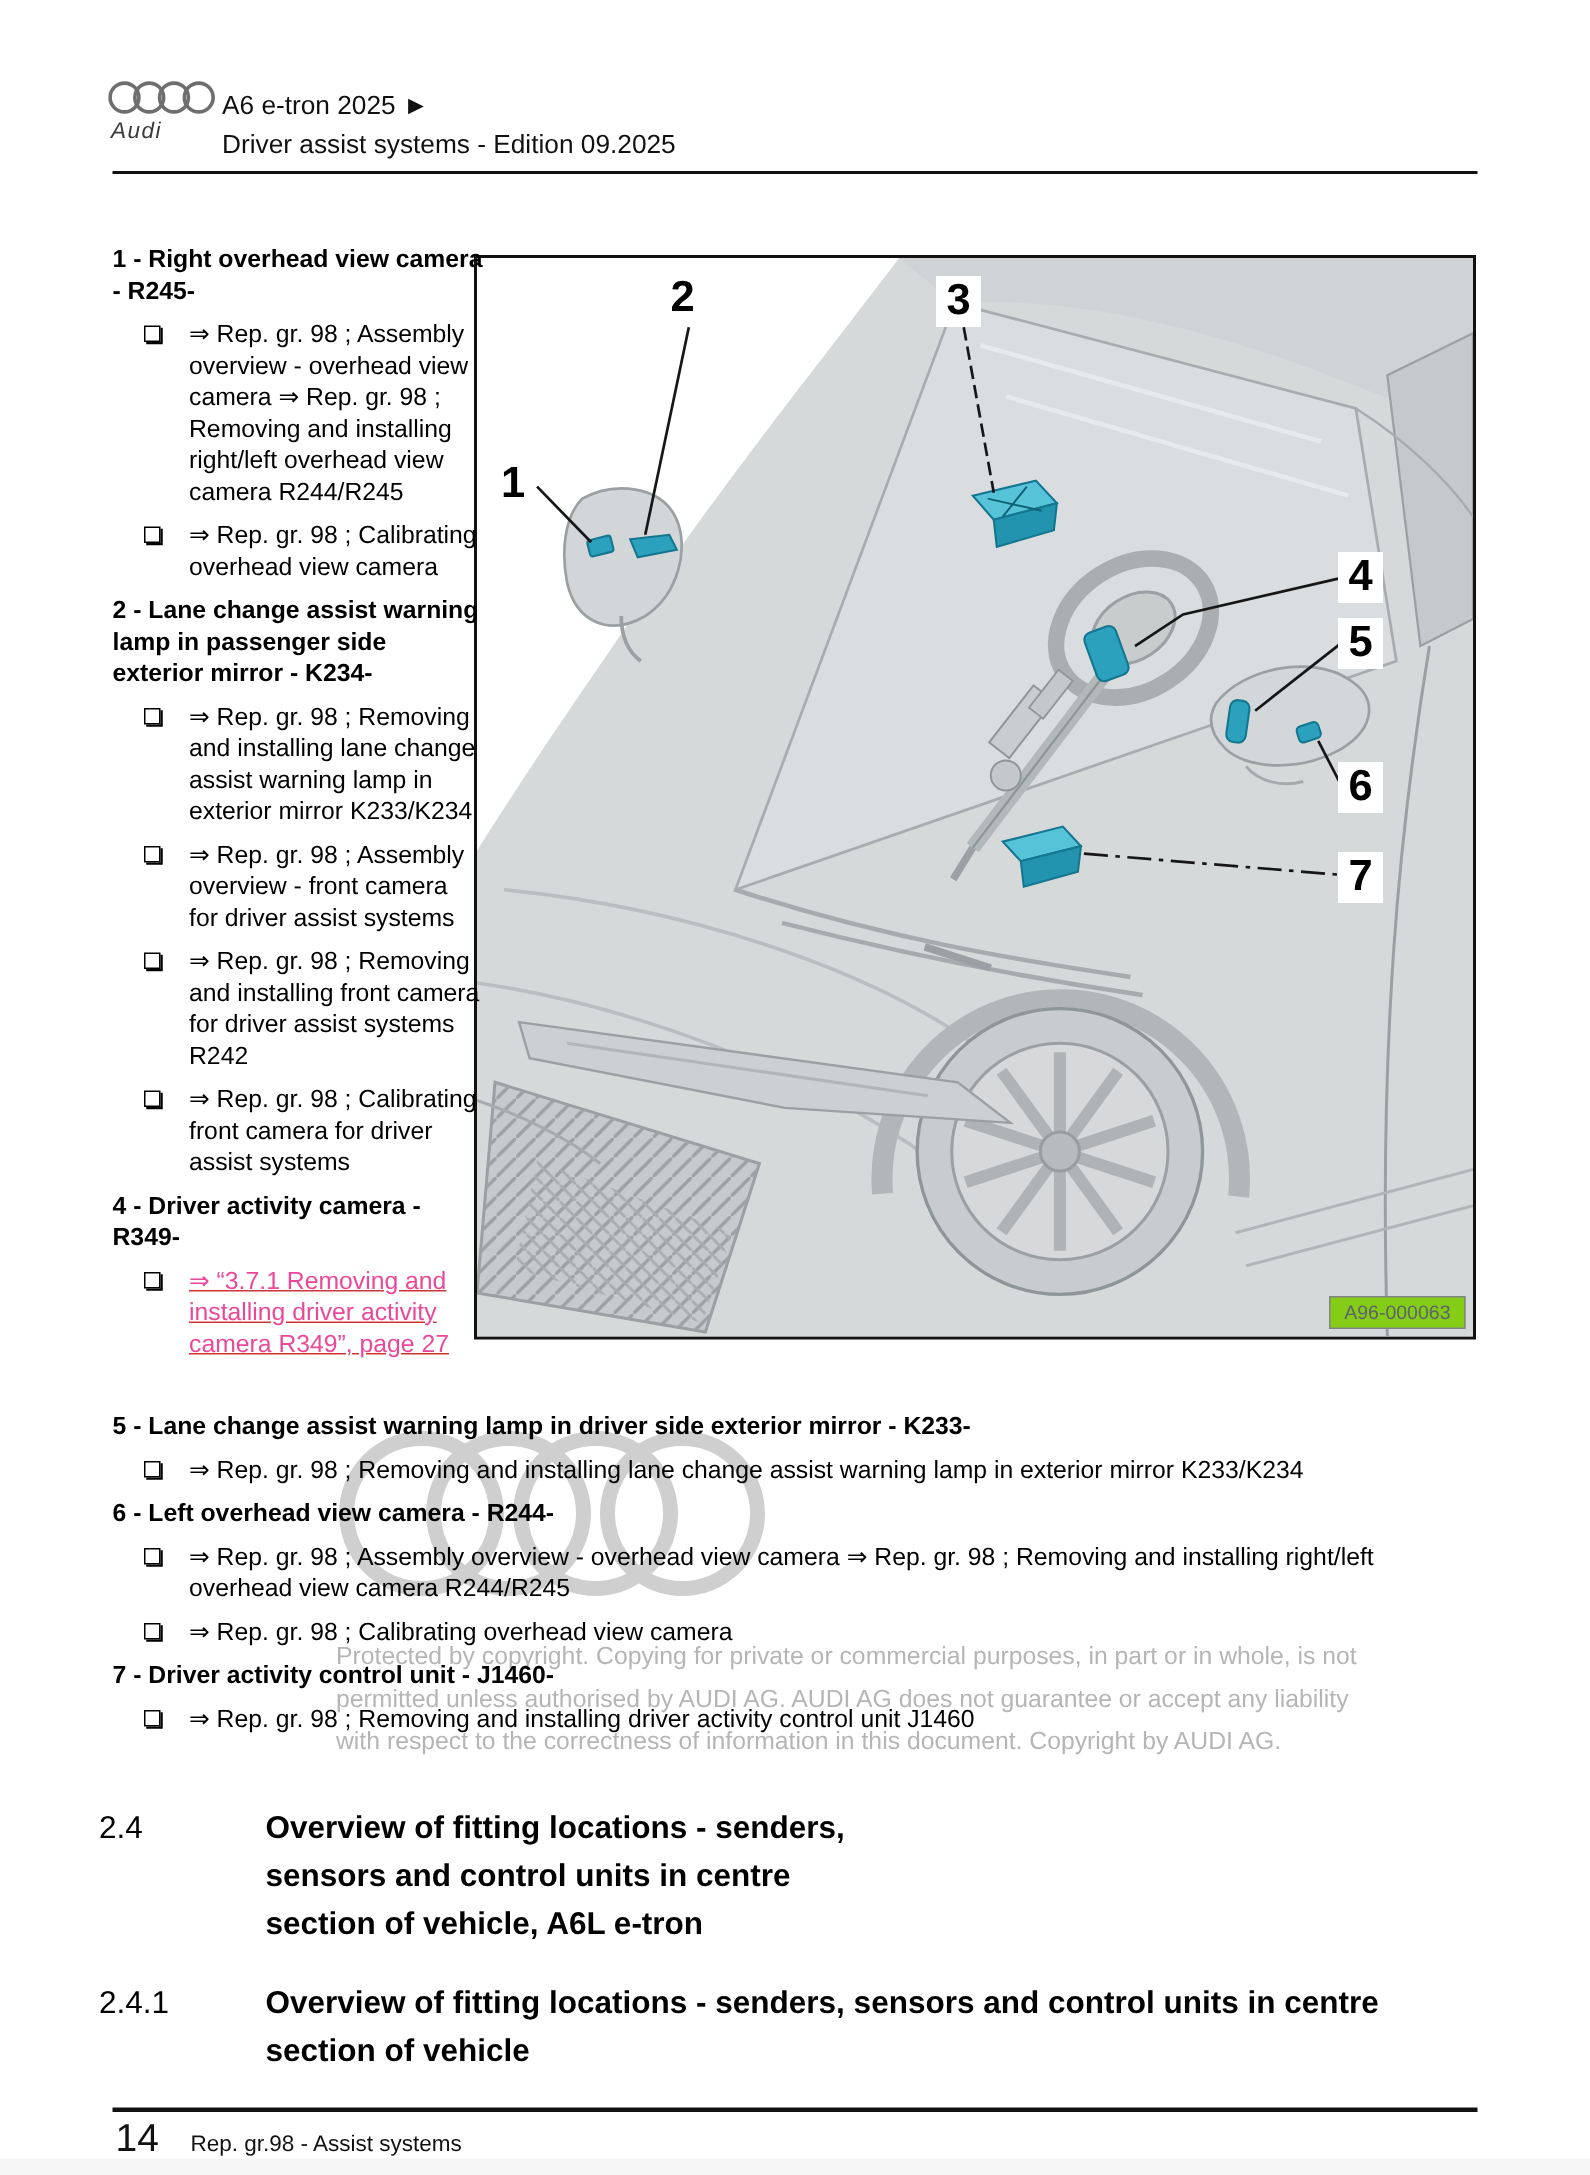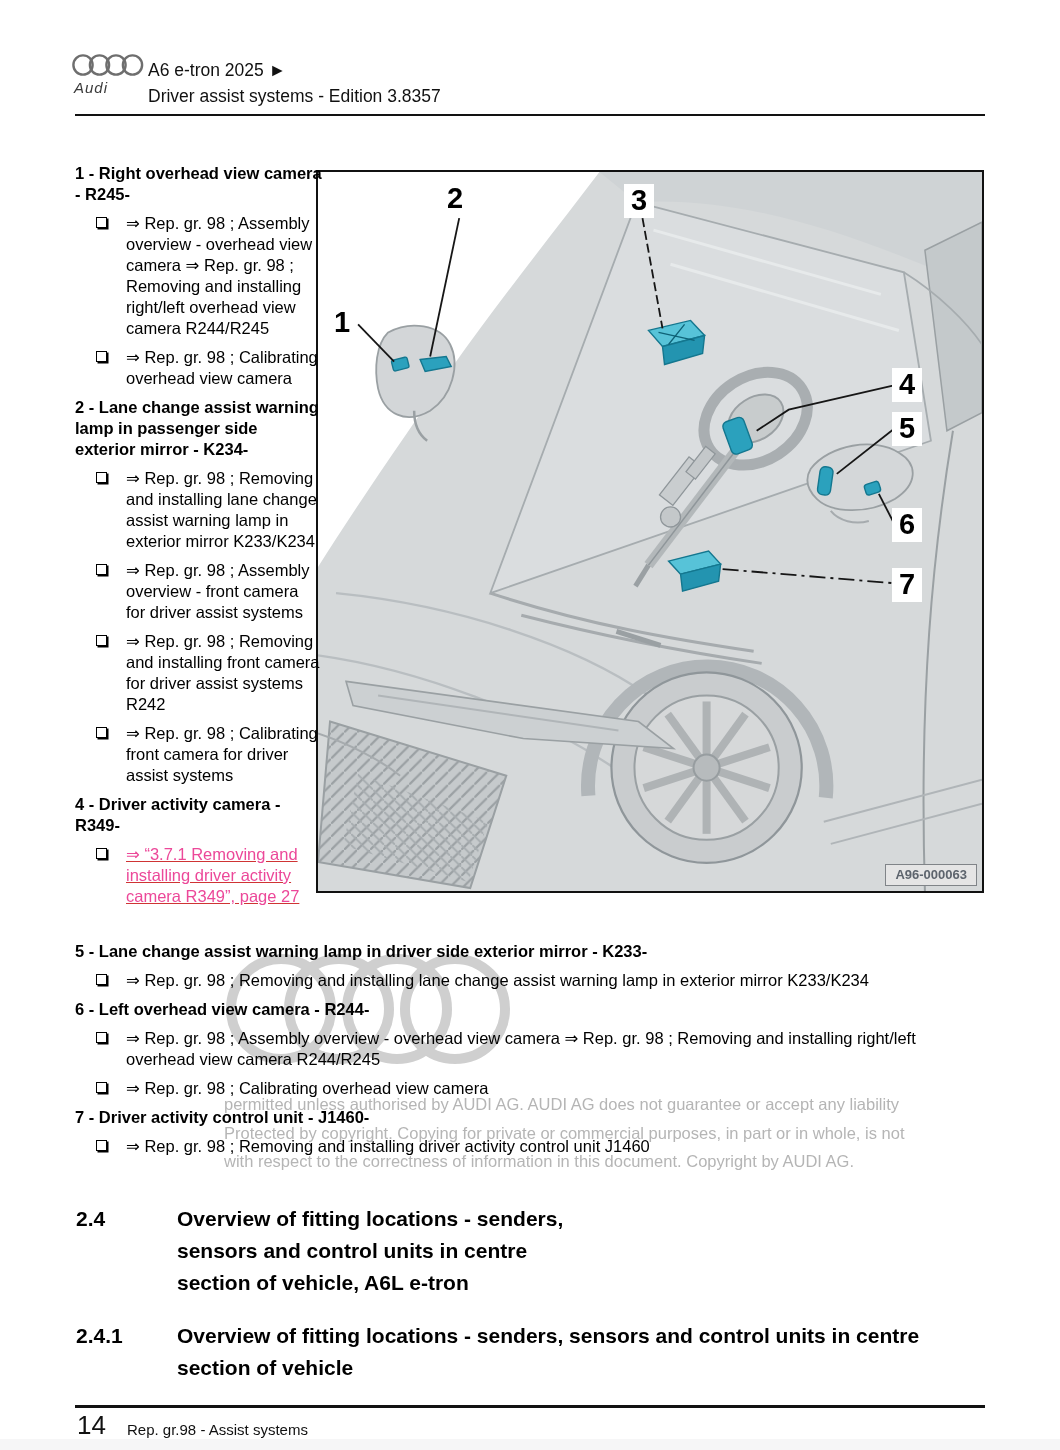--- a/index.html
+++ b/index.html
@@ -37,30 +37,30 @@
   .figure svg.car { position:absolute; inset:0; width:100%; height:100%; }
   .co { position:absolute; font-weight:bold; font-size:29px; line-height:1; color:#000; z-index:3; }
   .co.boxed { background:#fff; padding:2px 7px 3px; }
   .co1 { left:16px;  top:136px; }
   .co2 { left:129px; top:12px; }
   .co3 { left:306px; top:12px; }
   .co4 { left:574px; top:196px; }
   .co5 { left:574px; top:240px; }
   .co6 { left:574px; top:336px; }
   .co7 { left:574px; top:396px; }
-  .fig-label { position:absolute; right:5px; bottom:5px; border:1.6px solid #808488; background:#e5e5e5;
-               color:#5d646d; font-size:13px; line-height:1.35; padding:1px 9px; z-index:3;font-weight:bold; }
+  .fig-label { position:absolute; right:5px; bottom:5px; border:1.6px solid #808488; background:#84cc16;
+               color:#5d646d; font-size:13px; line-height:1.35; padding:1px 9px; z-index:3; }
 
   
   .wm-rings { position:absolute; left:226px; top:948px; z-index:0; }
   .wm-text { position:absolute; left:224px; top:1090px; width:730px; z-index:0;
              color:#b5b5b5; font-size:16.5px; line-height:28.5px; }
 
   
-  .sec-num  { position:absolute; left:76px;  font-size:21px; font-weight:bold; line-height:32px; }
+  .sec-num  { position:absolute; left:66px;  font-size:21px; font-weight:normal; line-height:32px; }
   .sec-title{ position:absolute; left:177px; font-size:21px; font-weight:bold; line-height:32px; }
   .sec1-num   { top:1203px; } .sec1-title { top:1203px; width:420px; }
   .sec2-num   { top:1320px; } .sec2-title { top:1320px; width:810px; }
 
   
   .ftr-rule { top:1405px; height:2.6px; }
   .ftr-page { position:absolute; left:77px; top:1410px; font-size:26px; color:#111; }
   .ftr-text { position:absolute; left:127px; top:1421px; font-size:15px; color:#111; }
 </style>
 </head>
@@ -74,21 +74,21 @@
         <circle cx="11" cy="13" r="9.6"></circle>
           <circle cx="27.5" cy="13" r="9.6"></circle>
         <circle cx="44" cy="13" r="9.6"></circle>
           <circle cx="60.5" cy="13" r="9.6"></circle>
       </g>
     </svg>
     <div class="hdr-wordmark">Audi</div>
   </div>
   <div class="hdr-title">
     <div>A6 e-tron 2025 ►</div>
-    <div>Driver assist systems - Edition 3.8357</div>
+    <div>Driver assist systems - Edition 09.2025</div>
   </div>
   <div class="rule hdr-rule"></div>
 
   <div class="left-col">
     <div class="item">
       <div class="item-heading">1 - Right overhead view camera - R245-</div>
       <div class="bullet">
         <span class="cb"></span>
         <span class="bullet-text">⇒  Rep. gr.  98 ; Assembly overview - overhead view camera ⇒  Rep. gr.  98 ; Removing and installing right/left overhead view camera R244/R245</span>
       </div>
@@ -238,22 +238,22 @@
 
   <svg class="wm-rings" width="286" height="122" viewBox="0 0 286 122">
     <g fill="none" stroke="#c7c7c7" stroke-width="10" opacity="0.85">
       <circle cx="55" cy="61" r="50"></circle>
         <circle cx="113" cy="61" r="50"></circle>
       <circle cx="171" cy="61" r="50"></circle>
         <circle cx="229" cy="61" r="50"></circle>
     </g>
   </svg>
   <div class="wm-text">
+    <div>Protected by copyright. Copying for private or commercial purposes, in part or in whole, is not</div>
     <div>permitted unless authorised by AUDI AG. AUDI AG does not guarantee or accept any liability</div>
-    <div>Protected by copyright. Copying for private or commercial purposes, in part or in whole, is not</div>
     <div>with respect to the correctness of information in this document. Copyright by AUDI AG.</div>
   </div>
 
   <div class="wide-col">
     <div class="item">
       <div class="item-heading">5 - Lane change assist warning lamp in driver side exterior mirror - K233-</div>
       <div class="bullet">
         <span class="cb"></span>
         <span class="bullet-text">⇒  Rep. gr.  98 ; Removing and installing lane change assist warning lamp in exterior mirror K233/K234</span>
       </div>

